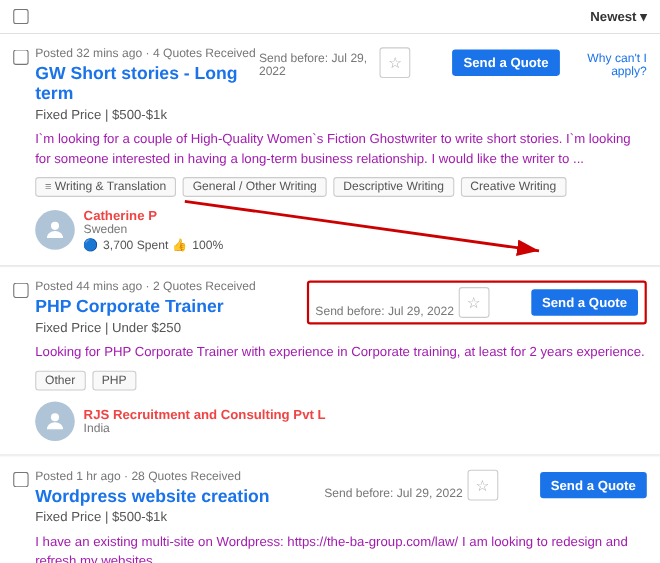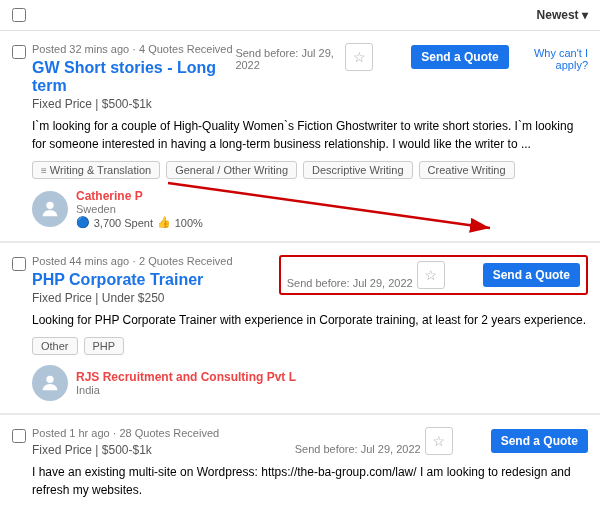--- a/index.html
+++ b/index.html
@@ -23,21 +23,21 @@
 
     .job-header {
       display: flex; justify-content: space-between; align-items: flex-start;
     }
 
     .job-meta { font-size: 11px; color: #777; margin-bottom: 4px; }
 
     .job-title { font-size: 16px; color: #1a73e8; font-weight: bold; margin-bottom: 2px; text-decoration: none; }
     .job-price { font-size: 12px; color: #555; margin-bottom: 6px; }
 
-    .job-desc { font-size: 12px; color: #000000; line-height: 1.5; margin-bottom: 8px; }
+    .job-desc { font-size: 12px; color: #a21caf; line-height: 1.5; margin-bottom: 8px; }
 
     .tags { display: flex; gap: 6px; flex-wrap: wrap; margin-bottom: 10px; }
     .tag {
       border: 1px solid #ccc; border-radius: 3px; padding: 2px 8px;
       font-size: 11px; color: #555; background: #f9f9f9;
       display: flex; align-items: center; gap: 3px;
     }
     .tag-icon { font-size: 10px; color: #888; }
 
     .client-info { display: flex; align-items: center; gap: 8px; }
@@ -185,20 +185,21 @@
     </div>
   </div>
     <div class="separator"></div>
     <div class="job-item">
     <div class="job-row">
       <input type="checkbox" class="inline-checkbox" style="">
       <div style="flex:1;">
         <div class="job-header">
           <div>
             <div class="job-meta">Posted 1 hr ago · 28 Quotes Received</div>
+            <div class="job-title">Wordpress website creation</div>
             <div class="job-price">Fixed Price  |  $500-$1k</div>
           </div>
           <div class="action-area" id="action-job3">
             <span class="send-before">Send before: Jul 29, 2022</span>
             <div class="action-buttons">
               <button class="star-btn">☆</button>
               <button class="quote-btn">Send a Quote</button>
             </div>
 
           </div>

